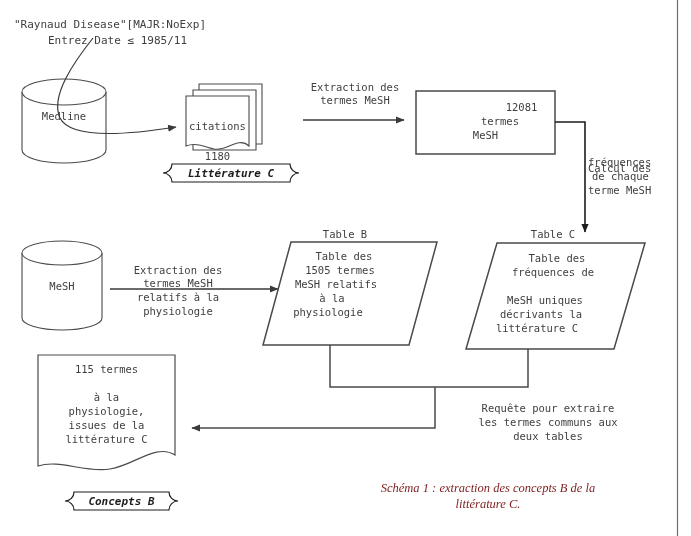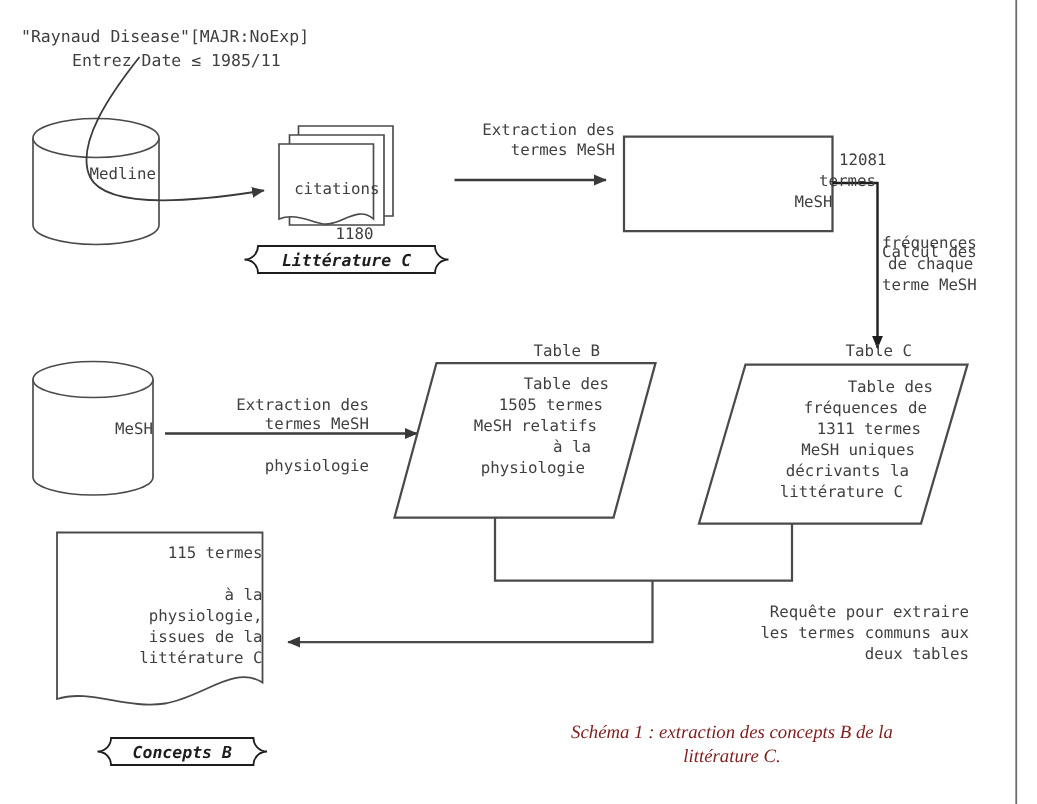--- a/index.html
+++ b/index.html
@@ -2,21 +2,21 @@
 <html><head>
 <meta charset="utf-8">
 <style>
   html,body{margin:0;padding:0;background:#ffffff;}
   body{width:691px;height:536px;position:relative;overflow:hidden;
        font-family:"DejaVu Sans Mono","Liberation Mono",monospace;color:#3a3a3a;}
   #stage{position:absolute;left:0;top:0;width:691px;height:536px;}
   svg#canvas{position:absolute;left:0;top:0;width:691px;height:536px;}
   .lbl{position:absolute;font-family:"DejaVu Sans Mono","Liberation Mono",monospace;
        font-size:10.5px;line-height:13.5px;color:#3f3f3f;white-space:pre;}
-  .ctr{text-align:right;}
+  .ctr{text-align:center;}
   .banner-txt{position:absolute;font-family:"DejaVu Sans Mono","Liberation Mono",monospace;
        font-size:11px;font-weight:bold;font-style:italic;color:#1d1d1d;
        text-align:center;white-space:nowrap;}
   .caption{position:absolute;font-family:"Liberation Serif","DejaVu Serif",serif;
        font-style:italic;font-size:12.5px;line-height:16px;color:#7f1d1d;text-align:center;}
   .qtext{position:absolute;font-family:"DejaVu Sans Mono","Liberation Mono",monospace;
        font-size:11px;line-height:16px;color:#3f3f3f;white-space:pre;}
 </style>
 </head>
 <body>
@@ -108,33 +108,33 @@
 
   <div class="lbl" style="left:588px;top:142px;margin-top:20px;">Calcul des</div>
   <div class="lbl" style="left:588px;top:156px;">fréquences</div>
   <div class="lbl" style="left:592px;top:170px;">de chaque</div>
   <div class="lbl" style="left:588px;top:184px;">terme MeSH</div>
 
   <div class="lbl ctr" style="left:22px;top:280px;width:80px;">MeSH</div>
 
   <div class="lbl ctr" style="left:110px;top:264px;width:136px;">Extraction des</div>
   <div class="lbl ctr" style="left:110px;top:277px;width:136px;">termes MeSH</div>
+  <div class="lbl ctr" style="left:110px;top:291px;width:136px;">relatifs à la</div>
   <div class="lbl ctr" style="left:110px;top:305px;width:136px;">physiologie</div>
 
   <div class="lbl ctr" style="left:290px;top:228px;width:110px;">Table B</div>
   <div class="lbl ctr" style="left:282px;top:250px;width:124px;">Table des</div>
   <div class="lbl ctr" style="left:278px;top:264px;width:124px;">1505 termes</div>
   <div class="lbl ctr" style="left:274px;top:278px;width:124px;">MeSH relatifs</div>
   <div class="lbl ctr" style="left:270px;top:292px;width:124px;">à la</div>
   <div class="lbl ctr" style="left:266px;top:306px;width:124px;">physiologie</div>
 
   <div class="lbl ctr" style="left:498px;top:228px;width:110px;">Table C</div>
   <div class="lbl ctr" style="left:492px;top:252px;width:130px;">Table des</div>
   <div class="lbl ctr" style="left:488px;top:266px;width:130px;">fréquences de</div>
-  <div class="lbl ctr" style="left:484px;top:280px;width:130px;">1311 termes</div>
   <div class="lbl ctr" style="left:480px;top:294px;width:130px;">MeSH uniques</div>
   <div class="lbl ctr" style="left:476px;top:308px;width:130px;">décrivants la</div>
   <div class="lbl ctr" style="left:472px;top:322px;width:130px;">littérature C</div>
 
   <div class="lbl ctr" style="left:38px;top:363px;width:137px;">115 termes</div>
   <div class="lbl ctr" style="left:38px;top:391px;width:137px;">à la</div>
   <div class="lbl ctr" style="left:38px;top:419px;width:137px;">issues de la</div>
   <div class="lbl ctr" style="left:38px;top:405px;width:137px;">physiologie,</div>
   <div class="lbl ctr" style="left:38px;top:433px;width:137px;">littérature C</div>
 

